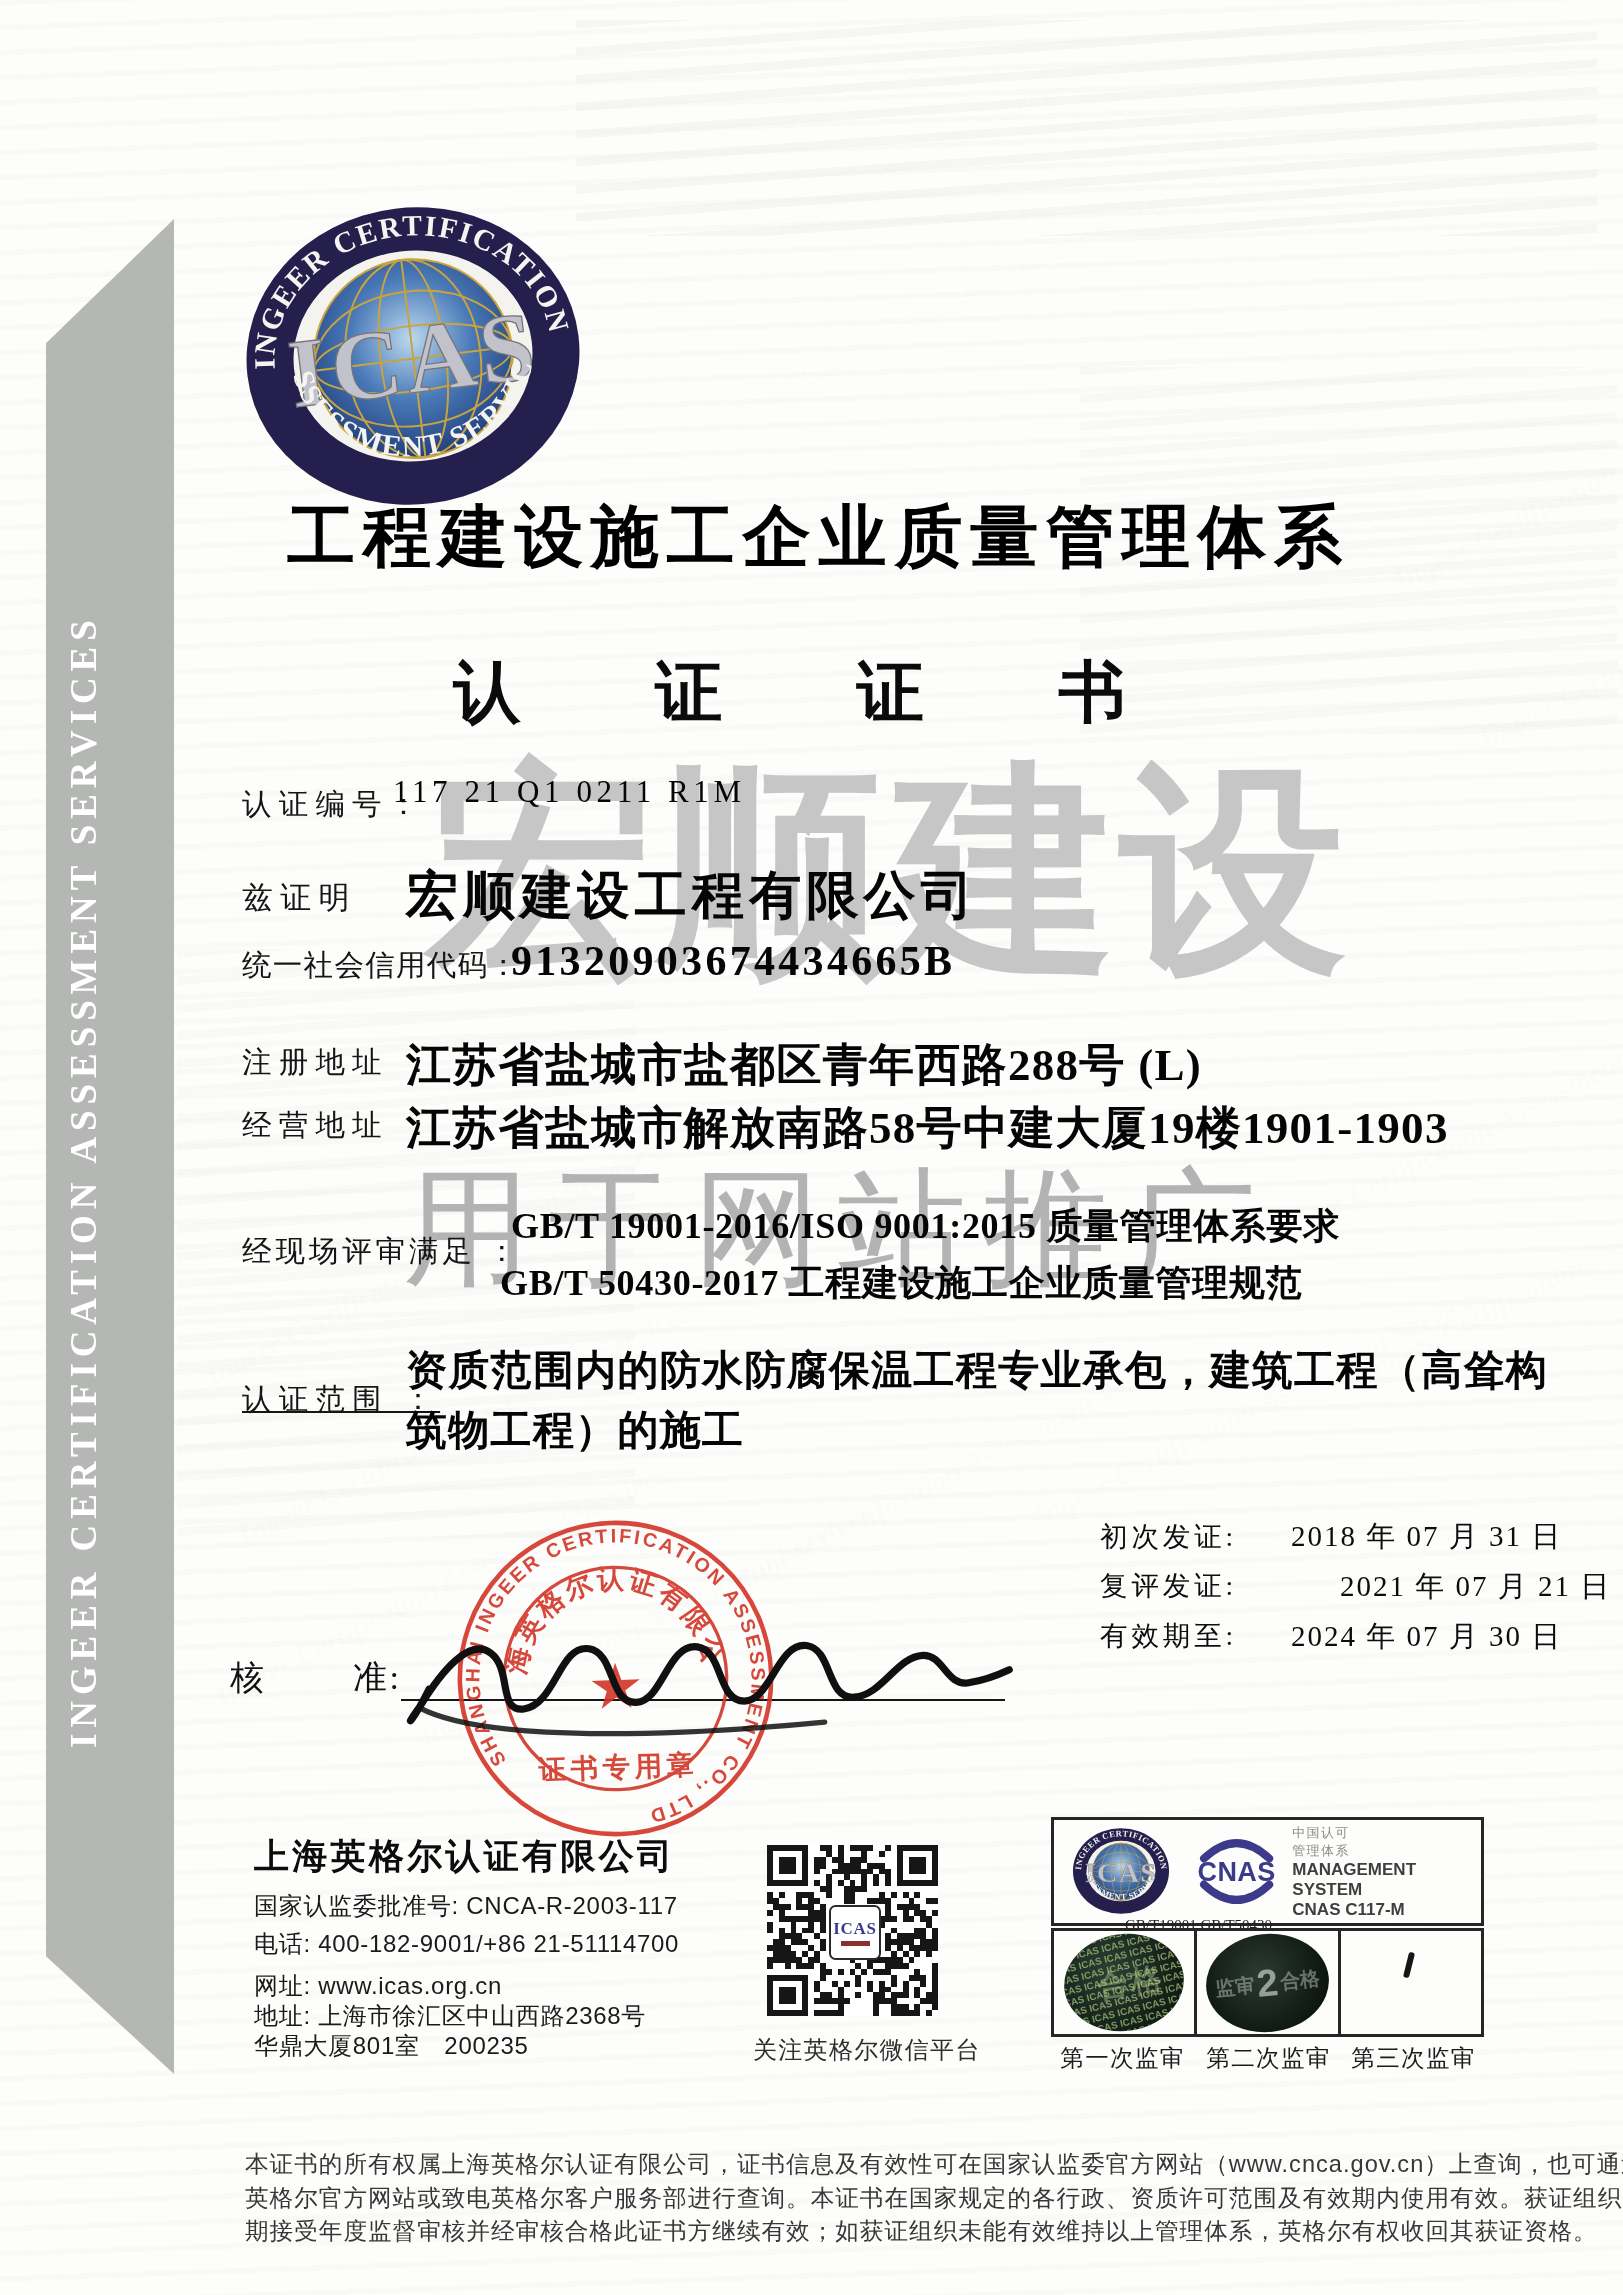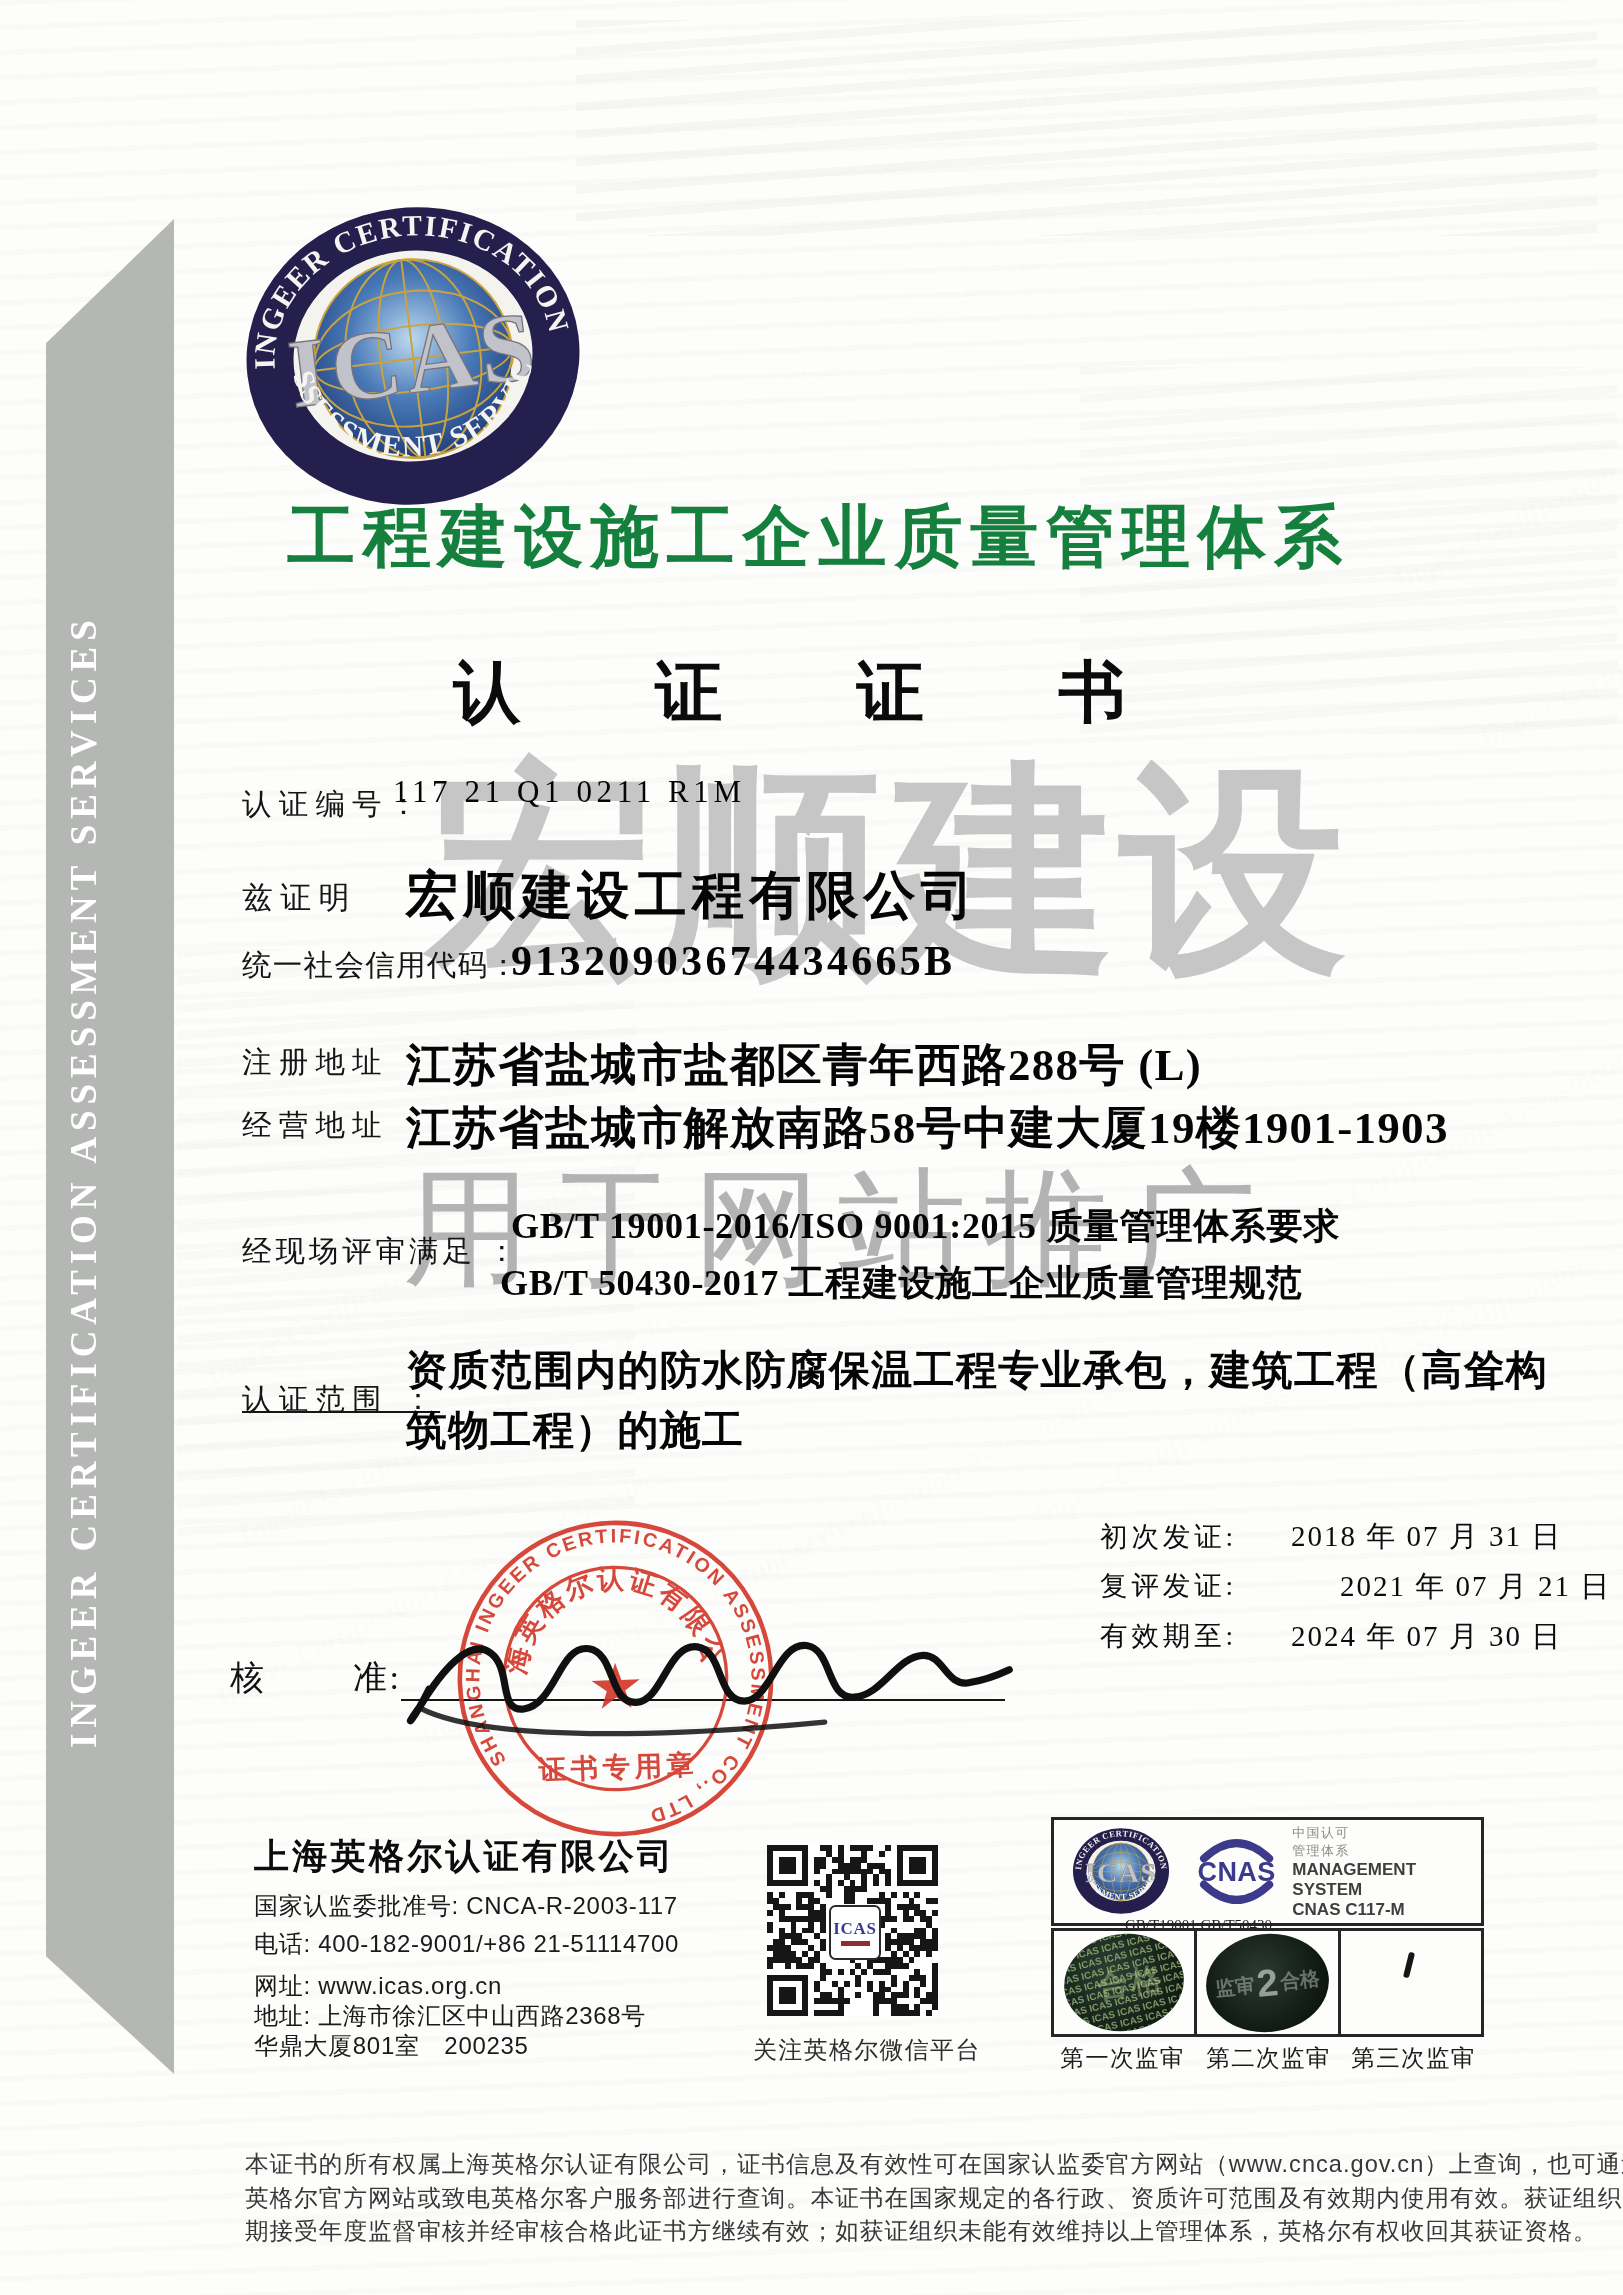--- a/index.html
+++ b/index.html
@@ -26,21 +26,21 @@
   .wm-small{position:absolute;left:403px;top:1164px;z-index:1;font:400 128px "Liberation Sans",sans-serif;
     color:#b3b3b3;letter-spacing:17px;white-space:nowrap;line-height:1;}
   
   .logo-big{position:absolute;left:243px;top:204px;width:340px;height:304px;z-index:3;
     transform:rotate(-7deg);}
   .ring-txt{font:700 45px "Liberation Serif",serif;fill:#f5f4f0;letter-spacing:3px;}
   .icas-txt{font:700 150px "Liberation Serif",serif;fill:#c2c2cb;stroke:#75757e;stroke-width:2px;
     letter-spacing:6px;text-anchor:middle;}
   
   .title1{position:absolute;left:190px;top:492px;width:1257px;z-index:3;text-align:center;
-    font:900 68px "Liberation Sans",sans-serif;letter-spacing:7.9px;color:#15803d;white-space:nowrap;}
+    font:900 68px "Liberation Sans",sans-serif;letter-spacing:7.9px;color:#000000;white-space:nowrap;}
   .title2{position:absolute;left:190px;top:647px;width:1257px;z-index:3;text-align:center;
     font:900 67px "Liberation Sans",sans-serif;letter-spacing:58px;color:#0b0b0b;white-space:nowrap;}
   
   .lbl{position:absolute;z-index:3;font:400 29.5px "Liberation Serif",serif;letter-spacing:7.2px;color:#151515;white-space:nowrap;}
   .val{position:absolute;z-index:3;font:700 37px "Liberation Serif",serif;color:#050505;white-space:nowrap;}
   .certno{font:400 31px "Liberation Serif",serif;letter-spacing:4.6px;font-weight:500;}
   .company{font-size:52px;letter-spacing:5.2px;}
   .creditcode{font-size:42px;letter-spacing:3.3px;}
   .addr{font-size:45px;letter-spacing:1.3px;}
   .std{font-size:36px;letter-spacing:0.7px;}

